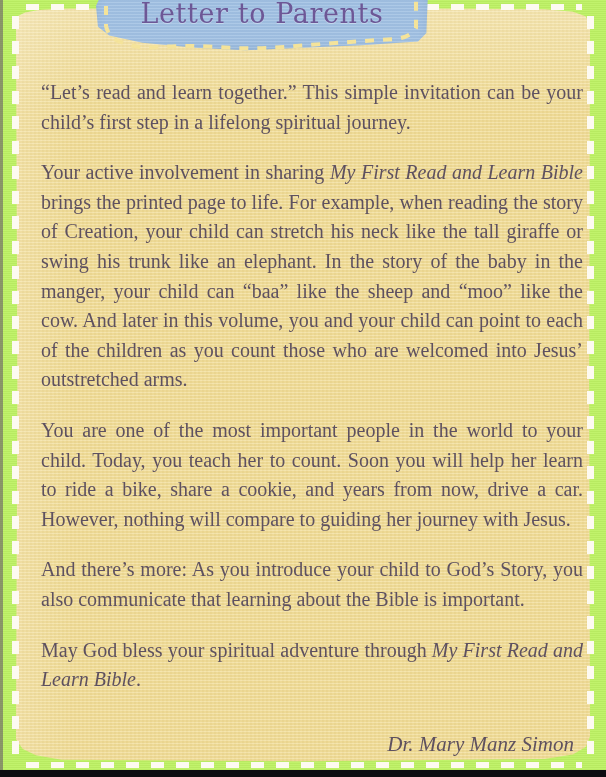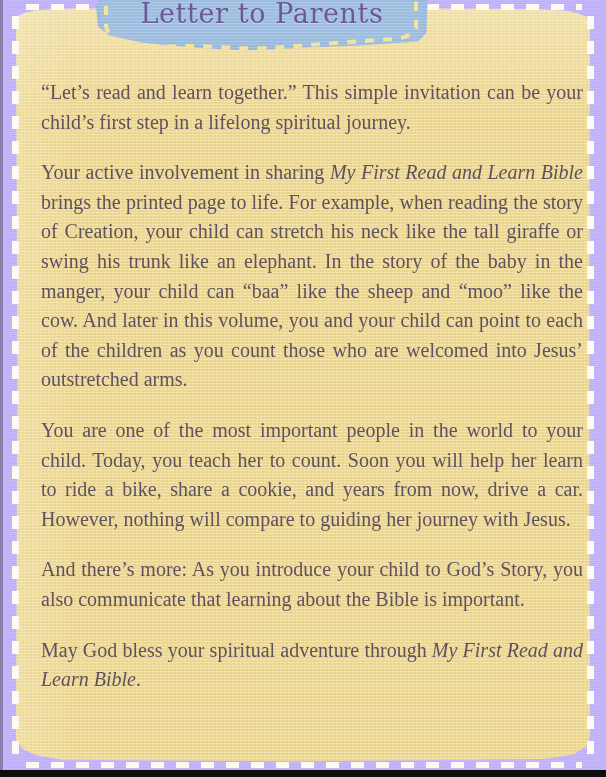--- a/index.html
+++ b/index.html
@@ -5,21 +5,21 @@
   html, body {
     margin: 0;
     padding: 0;
     background: #000;
   }
   #page {
     position: relative;
     width: 606px;
     height: 777px;
     overflow: hidden;
-    background: #c4b5fd;
+    background: #bef264;
     font-family: "Liberation Serif", serif;
   }
 
   
   #page::before {
     content: "";
     position: absolute;
     inset: 0;
     background:
       repeating-linear-gradient(0deg, rgba(255,255,255,0.05) 0px, rgba(255,255,255,0.05) 1px, rgba(0,0,0,0.03) 1px, rgba(0,0,0,0.03) 2px);
@@ -210,15 +210,16 @@
   </div>
 
   <div class="letter" id="letter-body">
       <p><span>“Let’s read and learn together.” This simple invitation can be your child’s first step in a lifelong spiritual journey.</span></p>
       <p><span>Your active involvement in sharing </span><i>My First Read and Learn Bible</i><span> brings the printed page to life. For example, when reading the story of Creation, your child can stretch his neck like the tall giraffe or swing his trunk like an elephant. In the story of the baby in the manger, your child can “baa” like the sheep and “moo” like the cow. And later in this volume, you and your child can point to each of the children as you count those who are welcomed into Jesus’ outstretched arms.</span></p>
       <p><span>You are one of the most important people in the world to your child. Today, you teach her to count. Soon you will help her learn to ride a bike, share a cookie, and years from now, drive a car. However, nothing will compare to guiding her journey with Jesus.</span></p>
       <p><span>And there’s more: As you introduce your child to God’s Story, you also communicate that learning about the Bible is important.</span></p>
       <p class="last-para"><span>May God bless your spiritual adventure through </span><i>My First Read and Learn Bible</i><span>.</span></p>
     </div>
 
+  <div class="signature">Dr. Mary Manz Simon</div>
 
   <div class="bottom-strip"></div>
 </div>
 
 </body></html>

